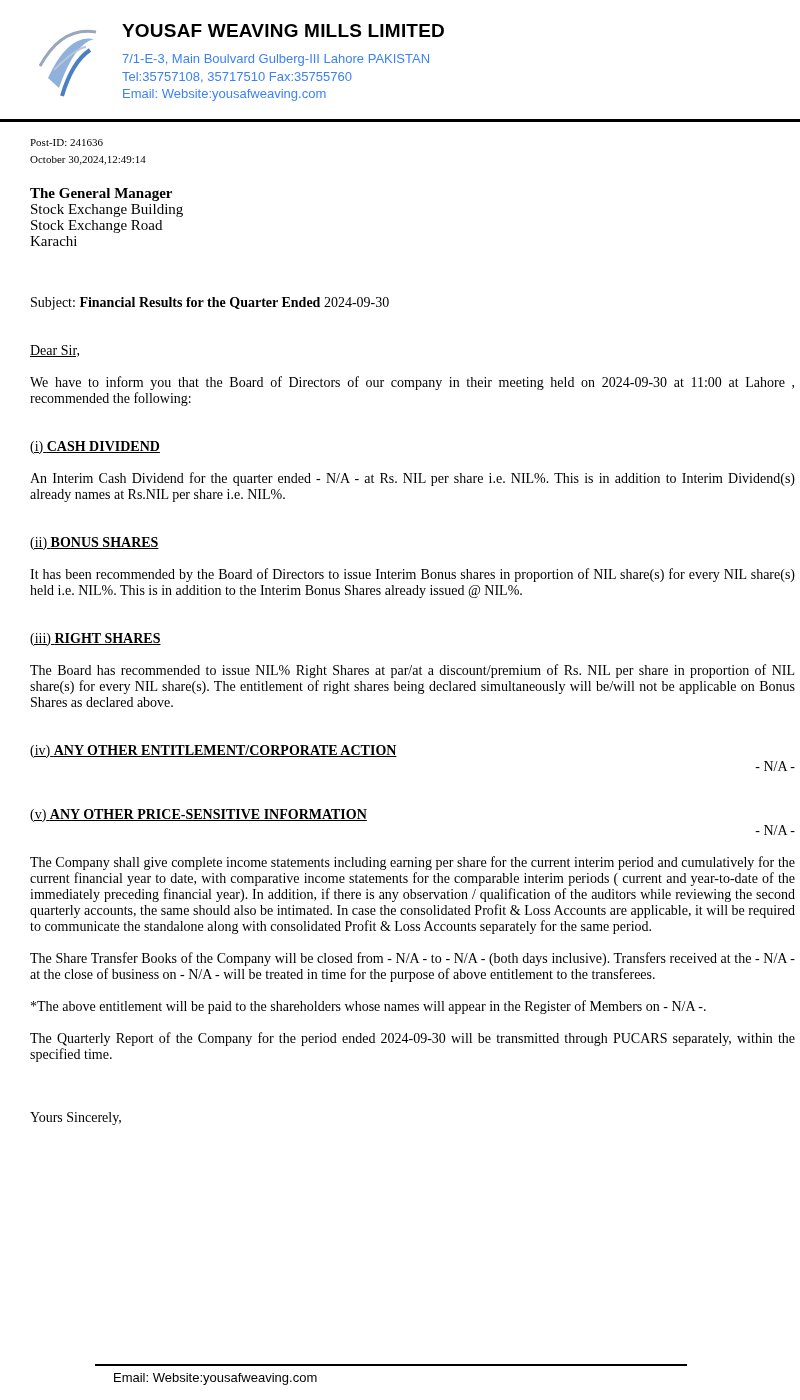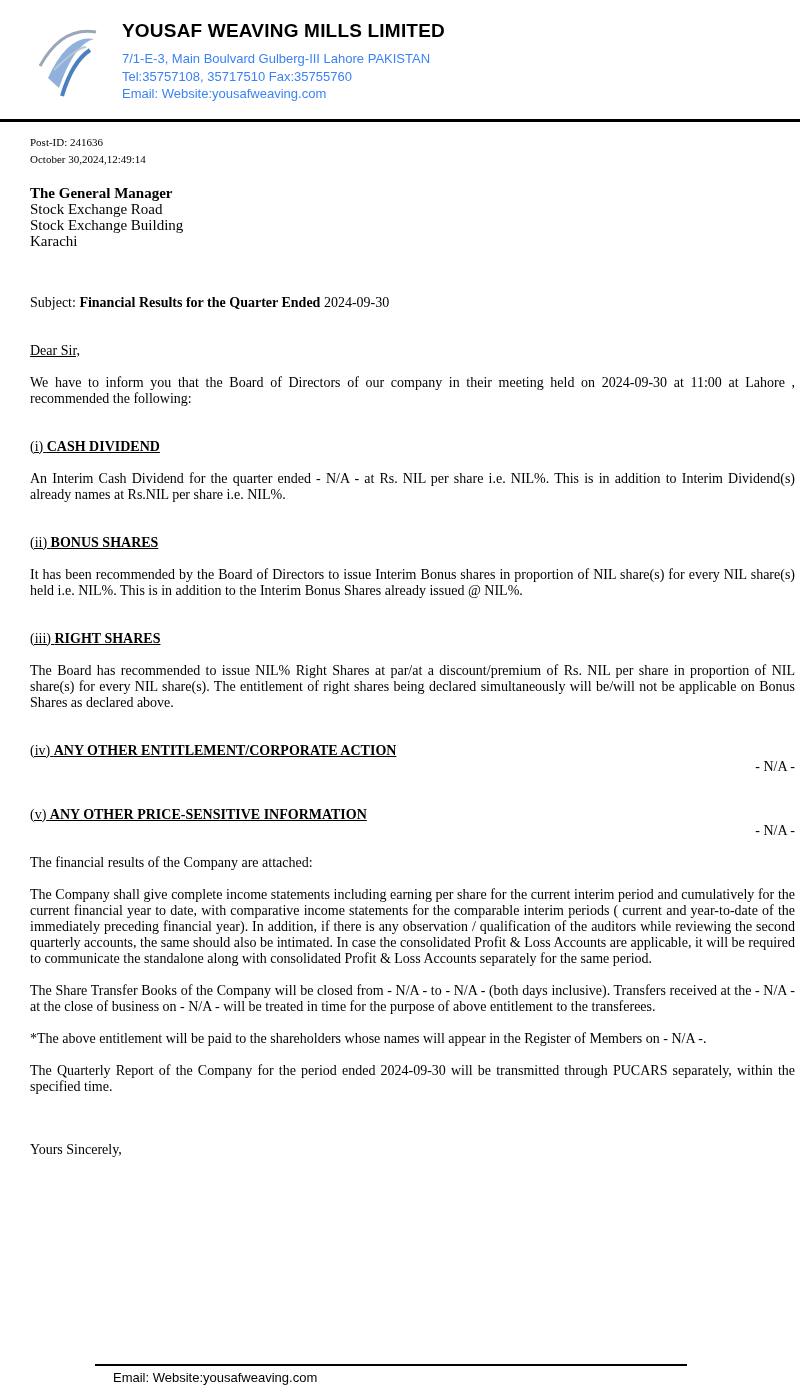--- a/index.html
+++ b/index.html
@@ -67,22 +67,22 @@
 
   <div class="content">
 
     <div class="meta">
       <div>Post-ID: 241636</div>
       <div>October 30,2024,12:49:14</div>
     </div>
 
     <div class="recipient">
       <div class="bold">The General Manager</div>
+      <div>Stock Exchange Building</div>
       <div>Stock Exchange Road</div>
-      <div>Stock Exchange Building</div>
       <div>Karachi</div>
     </div>
 
     <p class="subject">
       <span>Subject:</span>
       <b>Financial Results for the Quarter Ended</b>
       <span>2024-09-30</span>
     </p>
 
     <p class="salutation">Dear Sir,</p>
@@ -112,21 +112,20 @@
       <b>ANY OTHER ENTITLEMENT/CORPORATE ACTION</b>
     </p>
     <p class="para tight">- N/A -</p>
 
     <p class="section-heading">
       <span>(v)</span>
       <b>ANY OTHER PRICE-SENSITIVE INFORMATION</b>
     </p>
     <p class="para tight">- N/A -</p>
 
-    <p class="para">The financial results of the Company are attached:</p>
 
     <p class="para"> The Company shall give complete income statements including earning per share for the current interim period and cumulatively for the current financial year to date, with comparative income statements for the comparable interim periods ( current and year-to-date of the immediately preceding financial year). In addition, if there is any observation / qualification of the auditors while reviewing the second quarterly accounts, the same should also be intimated. In case the consolidated Profit &amp; Loss Accounts are applicable, it will be required to communicate the standalone along with consolidated Profit &amp; Loss Accounts separately for the same period.</p>
 
     <p class="para">The Share Transfer Books of the Company will be closed from - N/A - to - N/A - (both days inclusive). Transfers received at the - N/A - at the close of business on - N/A - will be treated in time for the purpose of above entitlement to the transferees.</p>
 
     <p class="para">*The above entitlement will be paid to the shareholders whose names will appear in the Register of Members on - N/A -.</p>
 
     <p class="para">The Quarterly Report of the Company for the period ended 2024-09-30 will be transmitted through PUCARS separately, within the specified time.</p>
 
     <p class="closing">Yours Sincerely,</p>

